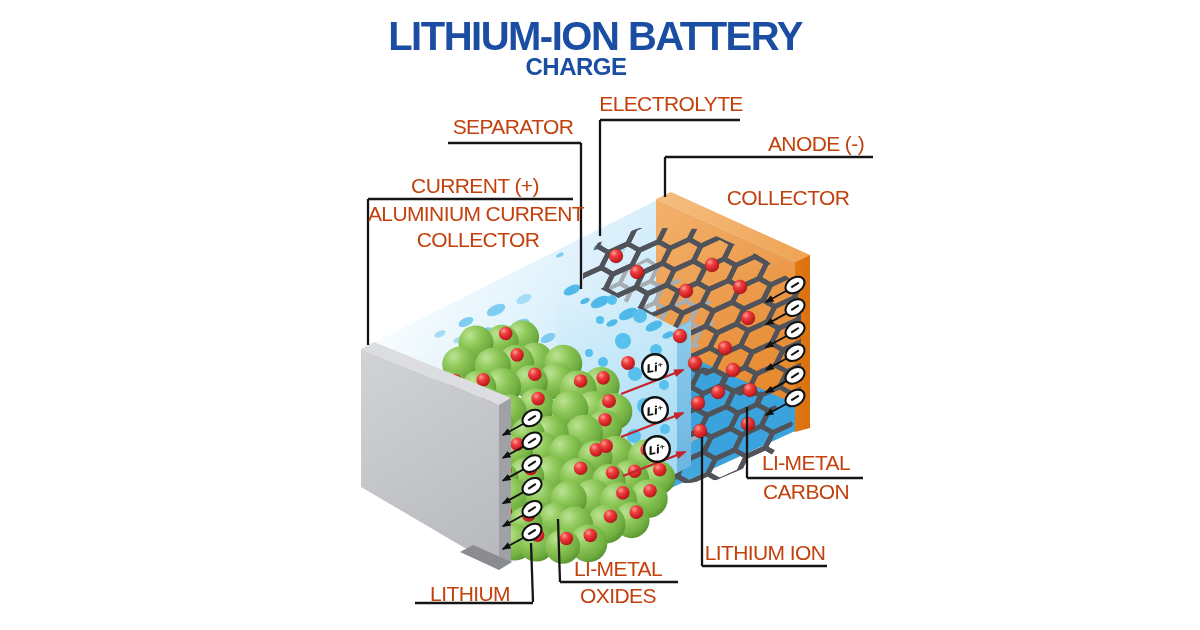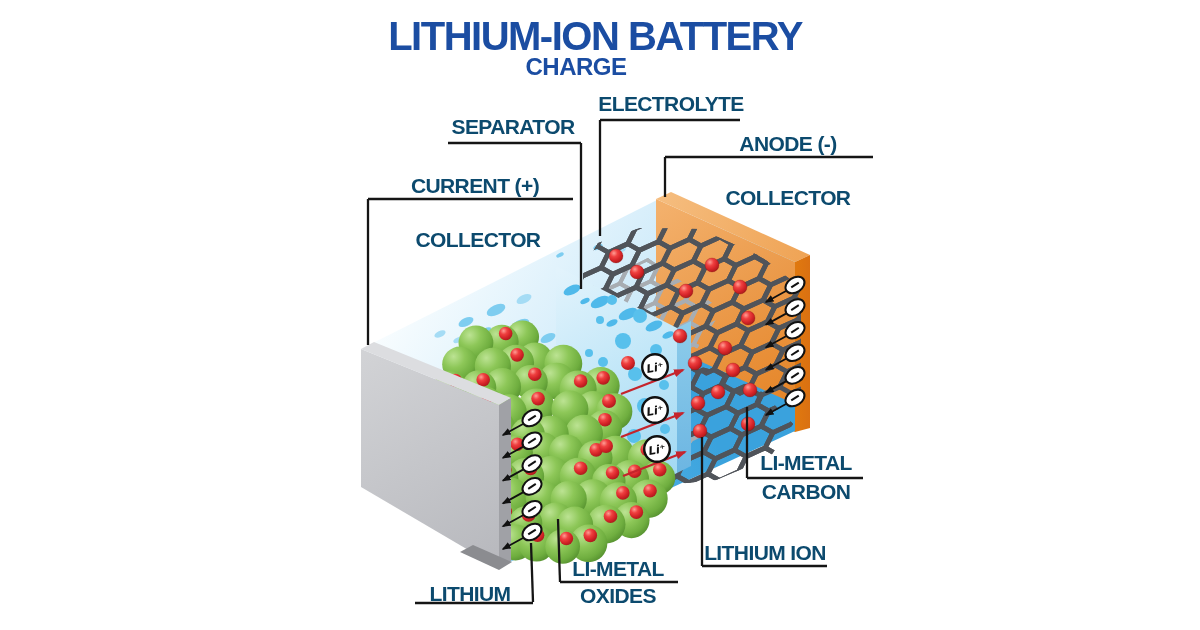--- a/index.html
+++ b/index.html
@@ -1,20 +1,20 @@
 <!DOCTYPE html>
 <html><head>
 <meta charset="utf-8">
 <style>
   html,body{margin:0;padding:0;background:#fff;}
   #stage{position:relative;width:1200px;height:630px;background:#ffffff;overflow:hidden;
          font-family:"Liberation Sans",sans-serif;}
   #scene{position:absolute;left:0;top:0;width:1200px;height:630px;}
-  .lbl{position:absolute;transform:translateX(-50%);font-weight:bold;font-size:21px;
-       letter-spacing:-0.6px;color:#0c4a6e;white-space:nowrap;line-height:1;}
+  .lbl{position:absolute;transform:translateX(-50%);font-weight:normal;font-size:21px;
+       letter-spacing:-0.6px;color:#c2410c;white-space:nowrap;line-height:1;}
   .title{position:absolute;transform:translateX(-50%);font-weight:bold;font-size:40px;
          letter-spacing:-1.5px;white-space:nowrap;line-height:1;}
   .subtitle{position:absolute;transform:translateX(-50%);font-weight:bold;font-size:24px;
          letter-spacing:-0.5px;white-space:nowrap;line-height:1;}
 </style>
 </head>
 <body>
 
 <div id="stage">
   <svg id="scene" viewBox="0 0 1200 630" xmlns="http://www.w3.org/2000/svg">
@@ -660,23 +660,24 @@
         <line x1="560" y1="582" x2="558" y2="519"></line>
         <line x1="533" y1="602" x2="531" y2="543"></line>
       </g>
     </svg>
 
   <div class="title" style="left: 595px; top: 16px; color: rgb(27, 77, 162); text-align: center;">LITHIUM-ION BATTERY</div>
   <div class="subtitle" style="left: 576px; top: 55px; color: rgb(27, 77, 162);">CHARGE</div>
 
   <div class="lbl" style="left:671px;top:93px">ELECTROLYTE</div>
   <div class="lbl" style="left:513px;top:116px">SEPARATOR</div>
-  <div class="lbl" style="left:788px;top:133px">ANODE (-)</div>
+  <div class="lbl" style="left:816px;top:133px">ANODE (-)</div>
   <div class="lbl" style="left:788px;top:187px">COLLECTOR</div>
   <div class="lbl" style="left:475px;top:175px">CURRENT (+)</div>
+  <div class="lbl" style="left:476px;top:203px">ALUMINIUM CURRENT</div>
   <div class="lbl" style="left:478px;top:229px">COLLECTOR</div>
   <div class="lbl" style="left:806px;top:452px">LI-METAL</div>
   <div class="lbl" style="left:806px;top:481px">CARBON</div>
   <div class="lbl" style="left:765px;top:542px">LITHIUM ION</div>
   <div class="lbl" style="left:618px;top:558px">LI-METAL</div>
   <div class="lbl" style="left:618px;top:585px">OXIDES</div>
   <div class="lbl" style="left:470px;top:583px">LITHIUM</div>
 </div>
 
 </body></html>

